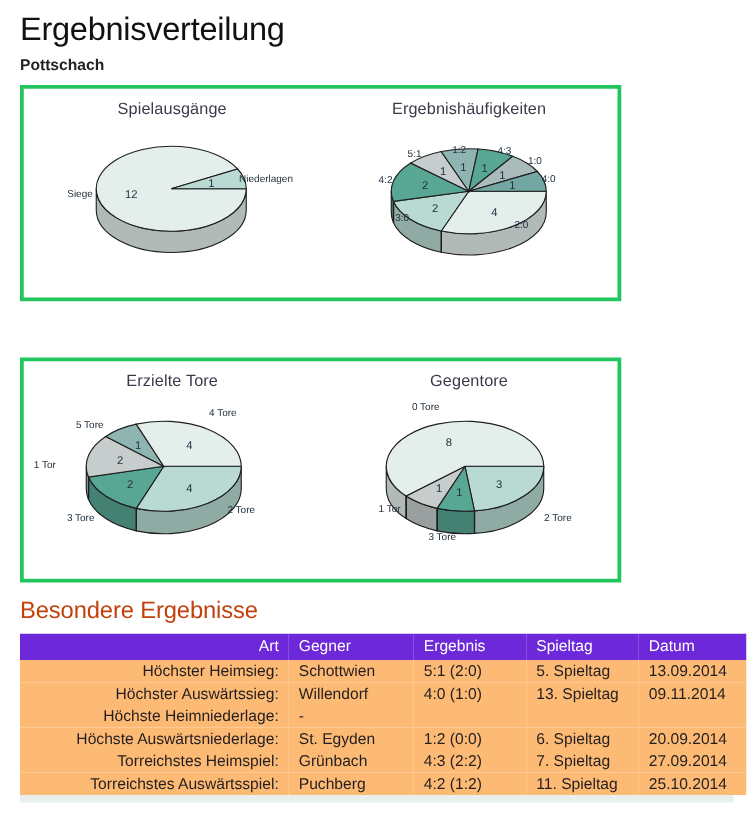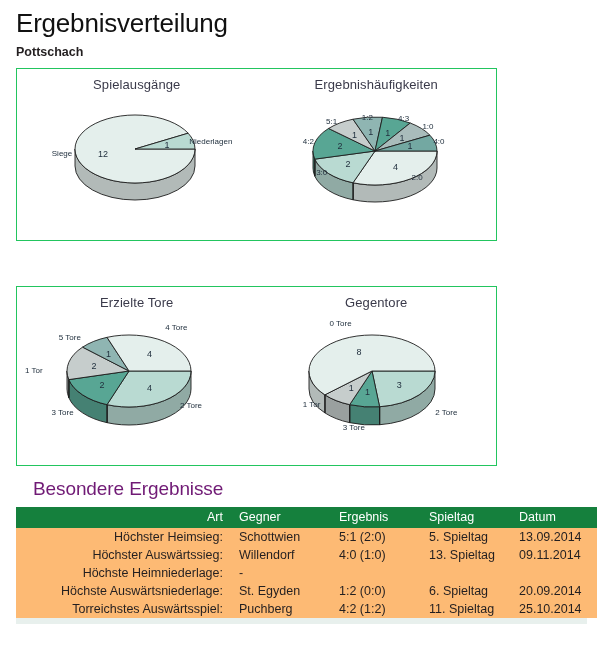--- a/index.html
+++ b/index.html
@@ -38,21 +38,21 @@
     color: #231f20;
     margin: 6px 0 9px 0;
     font-weight: bold;
   }
   .panel-row {
     display: flex;
     gap: 0;
     margin-bottom: 9px;
   }
   .panel {
-    border: 1px solid #22c55e;
+    border: 3px solid #22c55e;
     background: #ffffff;
     box-sizing: border-box;
     width: 481px;
     height: 173px;
     position: relative;
   }
   .panel.tall { height: 180px; margin-top: 36px; }
   .chart-cell {
     position: absolute;
     top: 0;
@@ -82,32 +82,32 @@
     fill: #22313f;
   }
   .cat-label {
     font-family: "Liberation Sans", sans-serif;
     font-size: 8px;
     fill: #22313f;
   }
   h2.section-title {
     font-size: 19px;
     font-weight: normal;
-    margin: 12px 0 7px 17px;
-    color: #701a75;
+    margin: 12px 0 7px 0;
+    color: #c2410c;
     letter-spacing: -0.1px;
   }
   table.results {
     border-collapse: collapse;
     width: 571px;
     table-layout: fixed;
     font-size: 12.5px;
   }
   table.results thead th {
-    background: #15803d;
+    background: #6d28d9;
     color: #ffffff;
     font-weight: normal;
     padding: 3px 8px 4px 8px;
     text-align: left;
     font-size: 12.5px;
   }
   table.results thead th.art-col { text-align: right; }
   table.results tbody td {
     background: #fdba74;
     padding: 2px 8px 2px 8px;
@@ -322,20 +322,27 @@
           <td></td>
         </tr>
         <tr>
           <td class="art-col">Höchste Auswärtsniederlage:</td>
           <td>St. Egyden</td>
           <td>1:2 (0:0)</td>
           <td>6. Spieltag</td>
           <td>20.09.2014</td>
         </tr>
         <tr>
+          <td class="art-col">Torreichstes Heimspiel:</td>
+          <td>Grünbach</td>
+          <td>4:3 (2:2)</td>
+          <td>7. Spieltag</td>
+          <td>27.09.2014</td>
+        </tr>
+        <tr>
           <td class="art-col">Torreichstes Auswärtsspiel:</td>
           <td>Puchberg</td>
           <td>4:2 (1:2)</td>
           <td>11. Spieltag</td>
           <td>25.10.2014</td>
         </tr>
       </tbody>
   </table>
   <div class="table-footer-pad"></div>
 

